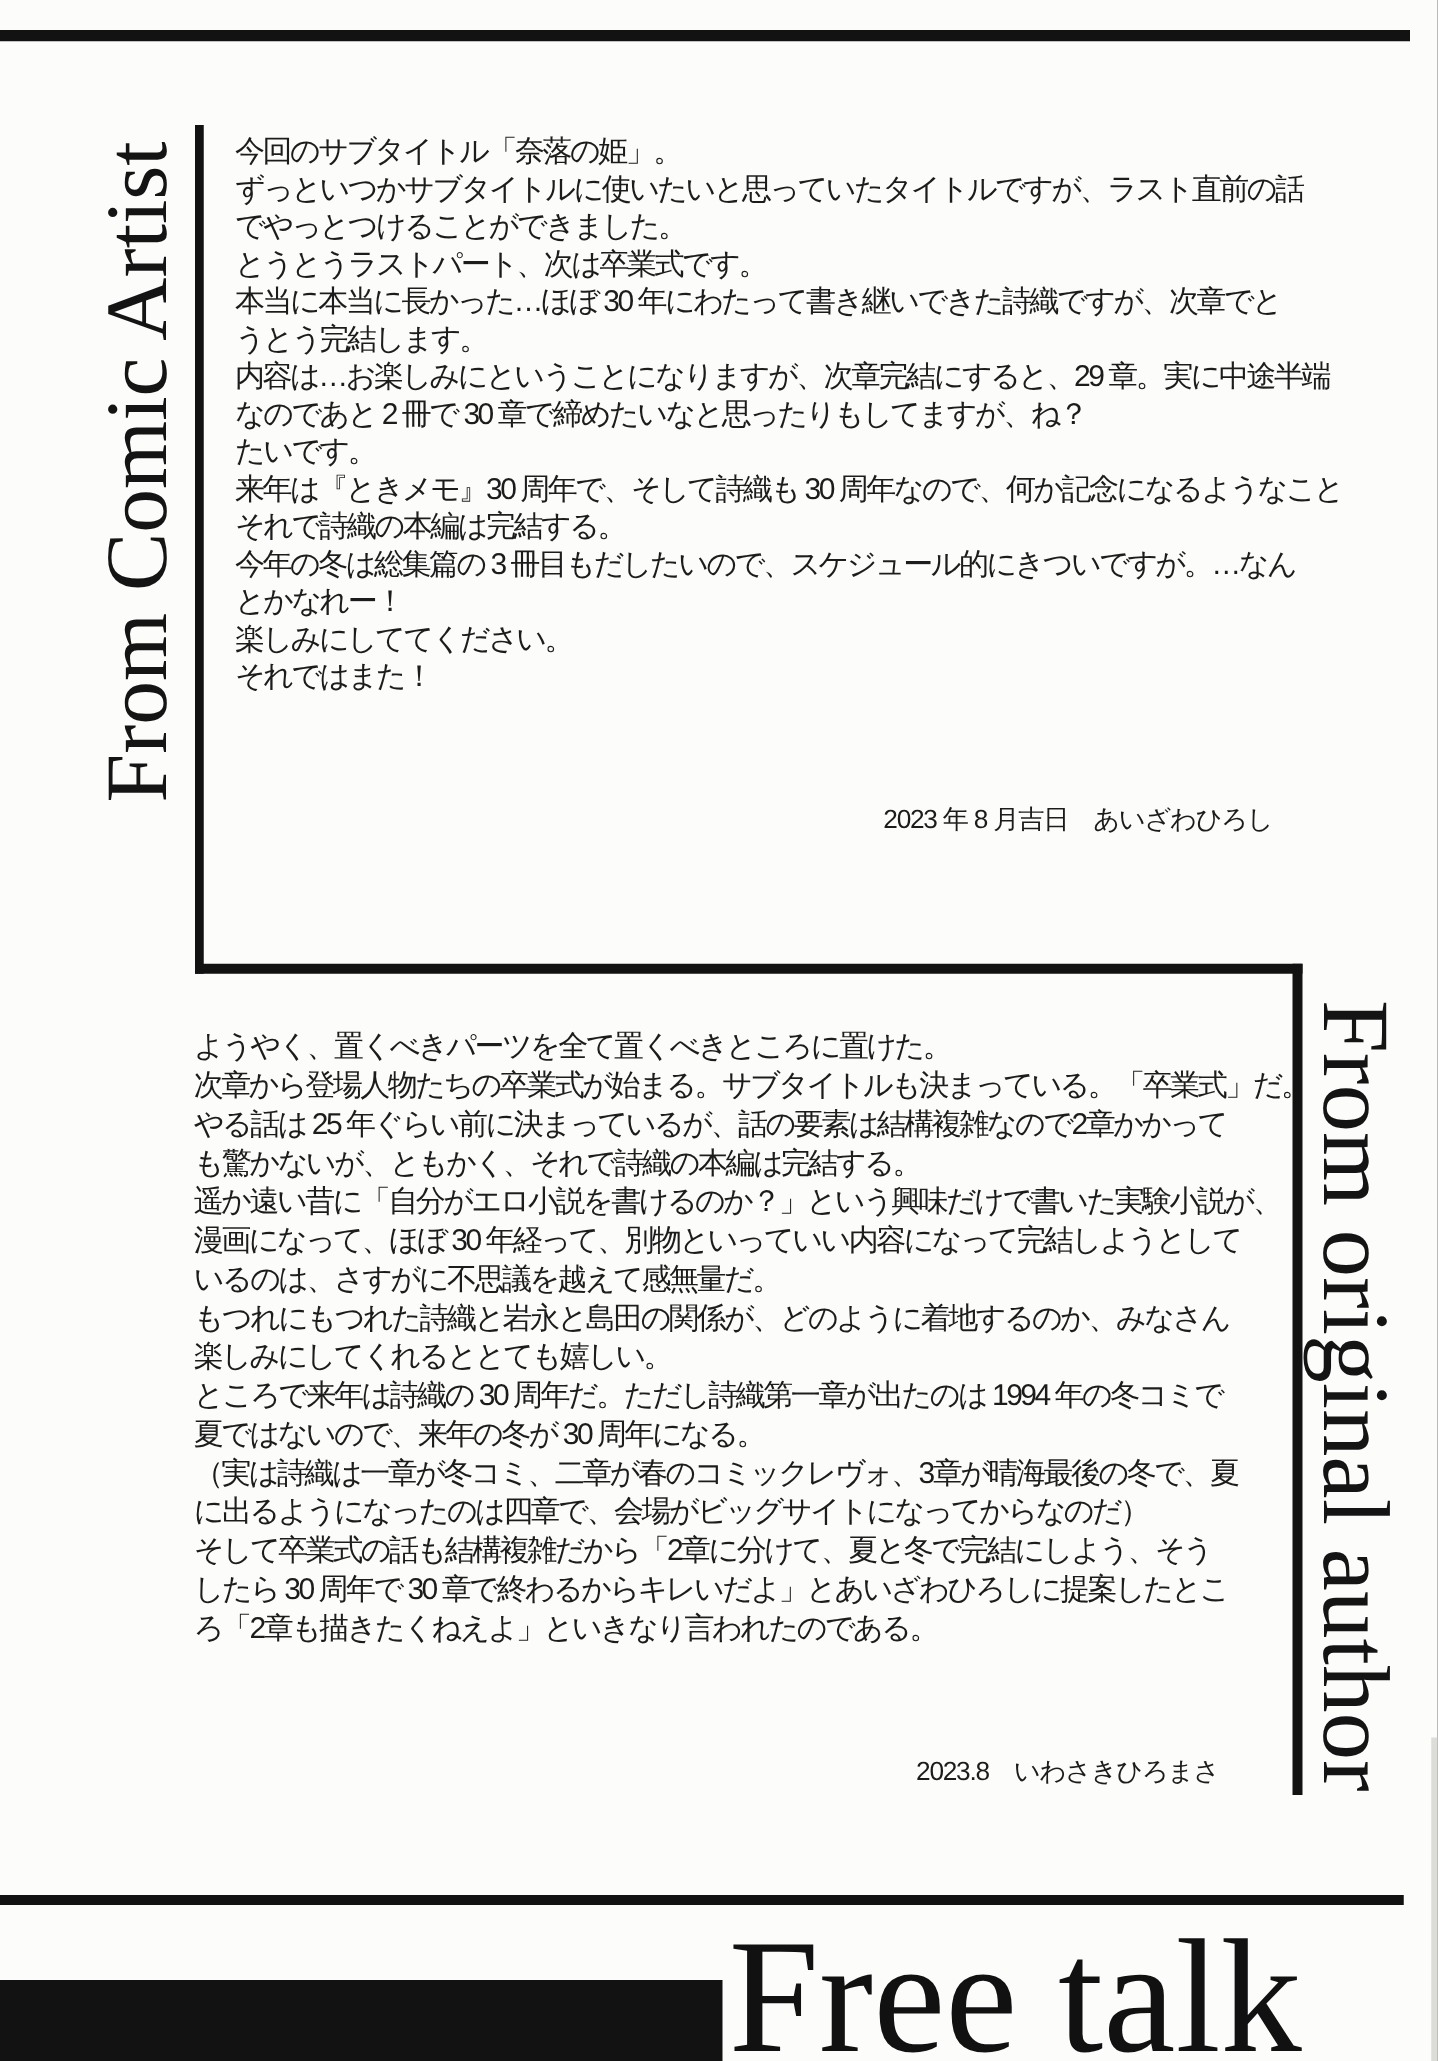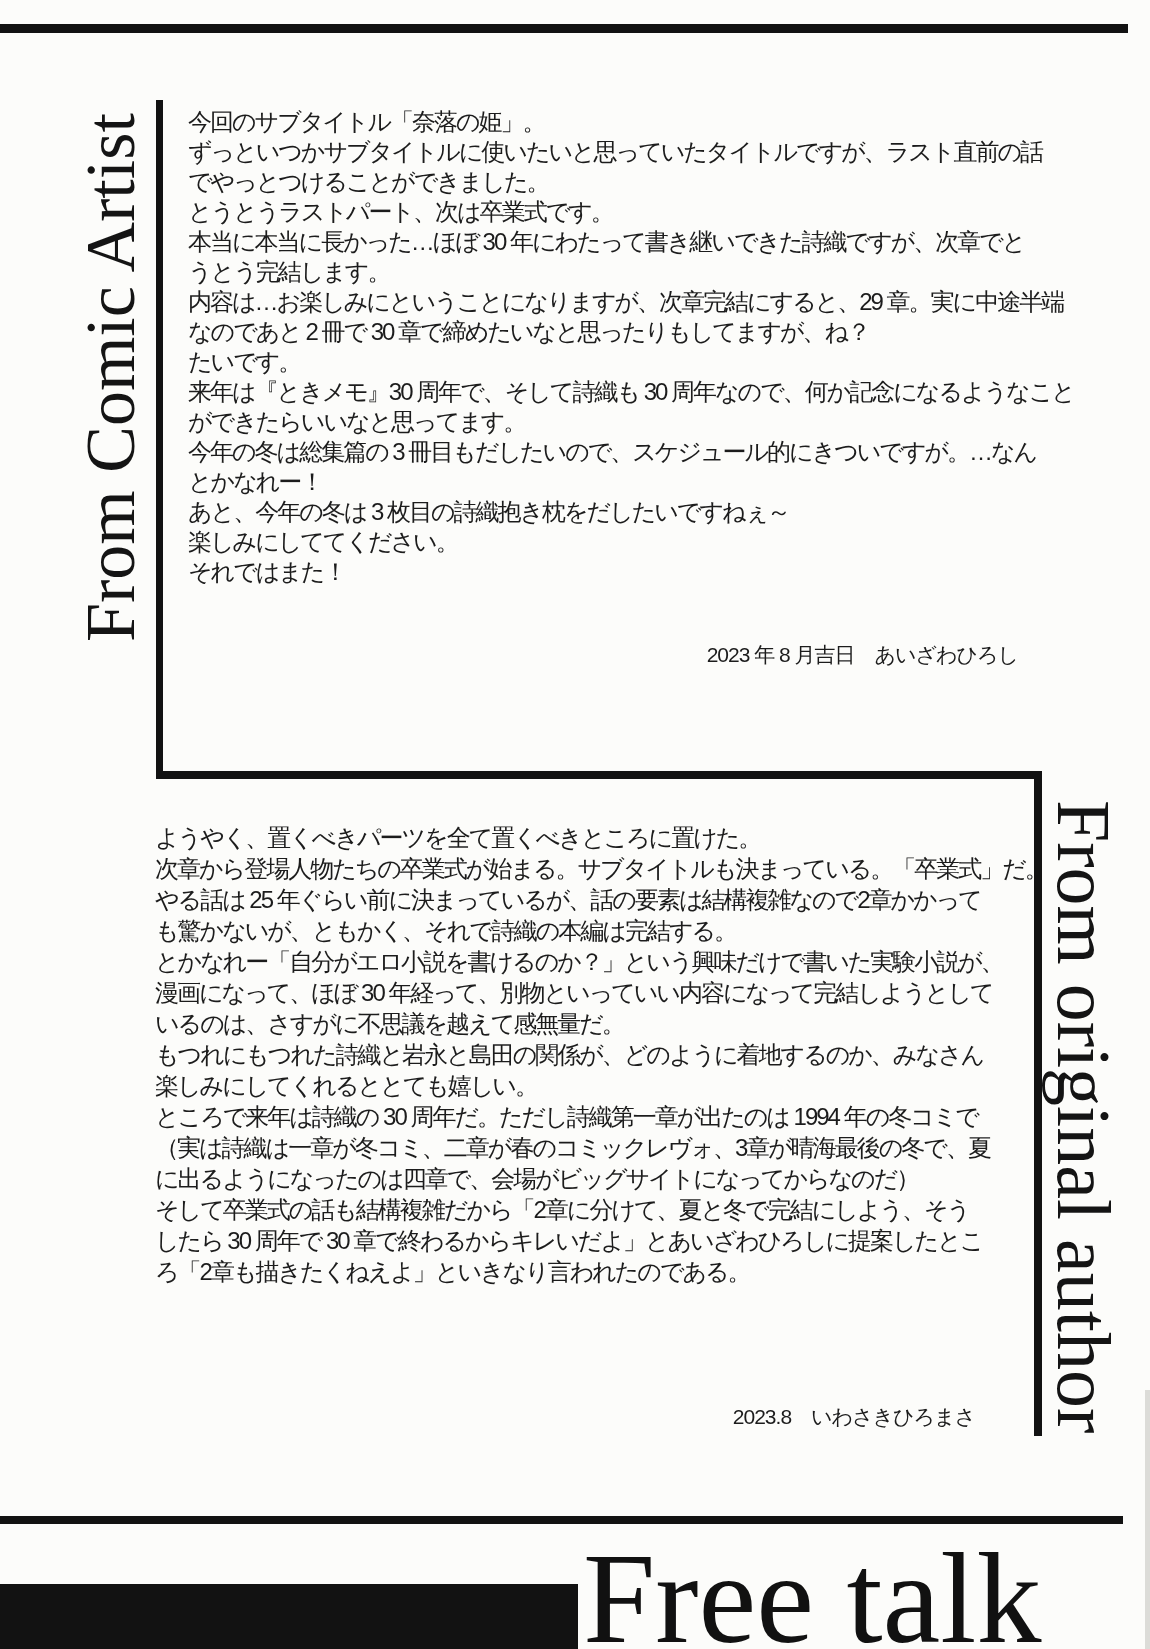--- a/index.html
+++ b/index.html
@@ -64,43 +64,43 @@
       <div class="tline">今回のサブタイトル「奈落の姫」。</div>
       <div class="tline">ずっといつかサブタイトルに使いたいと思っていたタイトルですが、ラスト直前の話</div>
       <div class="tline">でやっとつけることができました。</div>
       <div class="tline">とうとうラストパート、次は卒業式です。</div>
       <div class="tline">本当に本当に長かった…ほぼ 30 年にわたって書き継いできた詩織ですが、次章でと</div>
       <div class="tline">うとう完結します。</div>
       <div class="tline">内容は…お楽しみにということになりますが、次章完結にすると、29 章。実に中途半端</div>
       <div class="tline">なのであと 2 冊で 30 章で締めたいなと思ったりもしてますが、ね？</div>
       <div class="tline">たいです。</div>
       <div class="tline">来年は『ときメモ』30 周年で、そして詩織も 30 周年なので、何か記念になるようなこと</div>
-      <div class="tline">ができたらいいなと思ってます。</div>
+      <div class="tline">それで詩織の本編は完結する。</div>
       <div class="tline">今年の冬は総集篇の 3 冊目もだしたいので、スケジュール的にきついですが。…なん</div>
       <div class="tline">とかなれー！</div>
-      <div class="tline">あと、今年の冬は 3 枚目の詩織抱き枕をだしたいですねぇ～</div>
       <div class="tline">楽しみにしててください。</div>
       <div class="tline">それではまた！</div>
     </div>
 
   <div class="sig sig1">2023 年 8 月吉日　あいざわひろし</div>
 
   <div class="vlabel right">From original author</div>
 
   <div class="textblock author-block">
       <div class="tline">ようやく、置くべきパーツを全て置くべきところに置けた。</div>
       <div class="tline">次章から登場人物たちの卒業式が始まる。サブタイトルも決まっている。「卒業式」だ。</div>
       <div class="tline">やる話は 25 年ぐらい前に決まっているが、話の要素は結構複雑なので2章かかって</div>
       <div class="tline">も驚かないが、ともかく、それで詩織の本編は完結する。</div>
-      <div class="tline">とかなれー「自分がエロ小説を書けるのか？」という興味だけで書いた実験小説が、</div>
+      <div class="tline">遥か遠い昔に「自分がエロ小説を書けるのか？」という興味だけで書いた実験小説が、</div>
       <div class="tline">漫画になって、ほぼ 30 年経って、別物といっていい内容になって完結しようとして</div>
       <div class="tline">いるのは、さすがに不思議を越えて感無量だ。</div>
       <div class="tline">もつれにもつれた詩織と岩永と島田の関係が、どのように着地するのか、みなさん</div>
       <div class="tline">楽しみにしてくれるととても嬉しい。</div>
       <div class="tline">ところで来年は詩織の 30 周年だ。ただし詩織第一章が出たのは 1994 年の冬コミで</div>
+      <div class="tline">夏ではないので、来年の冬が 30 周年になる。</div>
       <div class="tline">（実は詩織は一章が冬コミ、二章が春のコミックレヴォ、3章が晴海最後の冬で、夏</div>
       <div class="tline">に出るようになったのは四章で、会場がビッグサイトになってからなのだ）</div>
       <div class="tline">そして卒業式の話も結構複雑だから「2章に分けて、夏と冬で完結にしよう、そう</div>
       <div class="tline">したら 30 周年で 30 章で終わるからキレいだよ」とあいざわひろしに提案したとこ</div>
       <div class="tline">ろ「2章も描きたくねえよ」といきなり言われたのである。</div>
     </div>
 
   <div class="sig sig2">2023.8　いわさきひろまさ</div>
 
   <div class="rule bottom-rule"></div>

